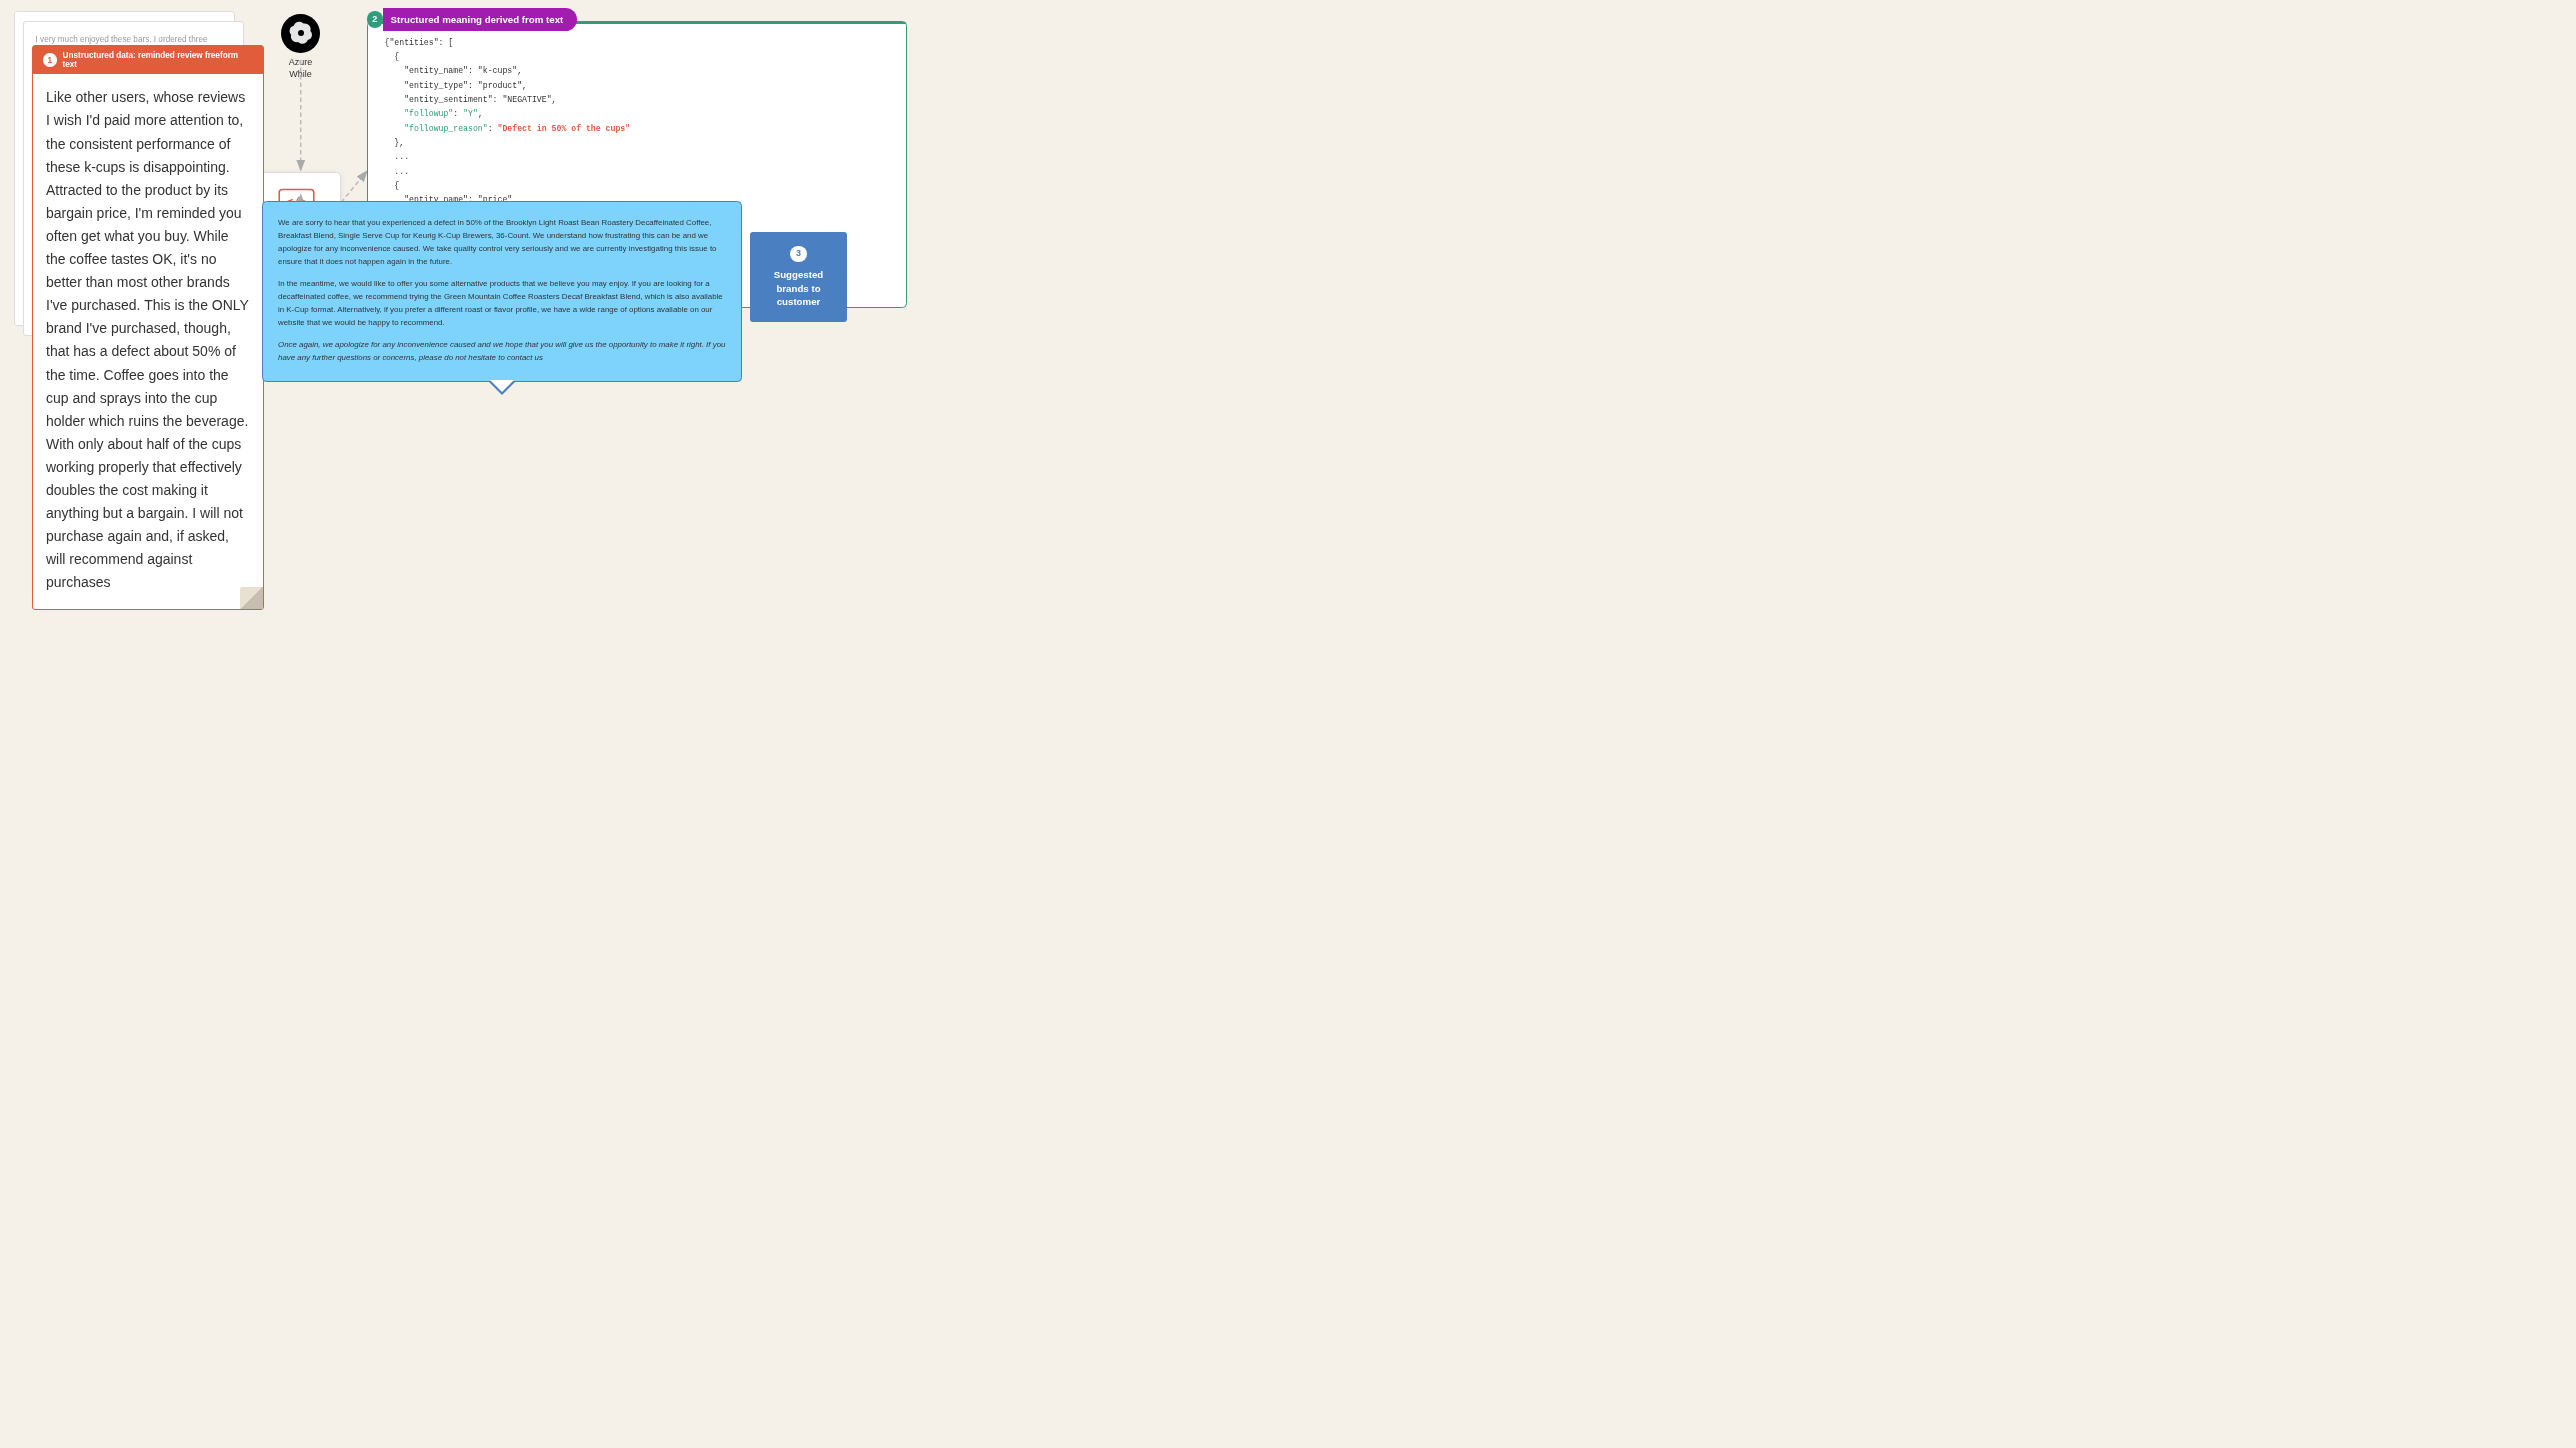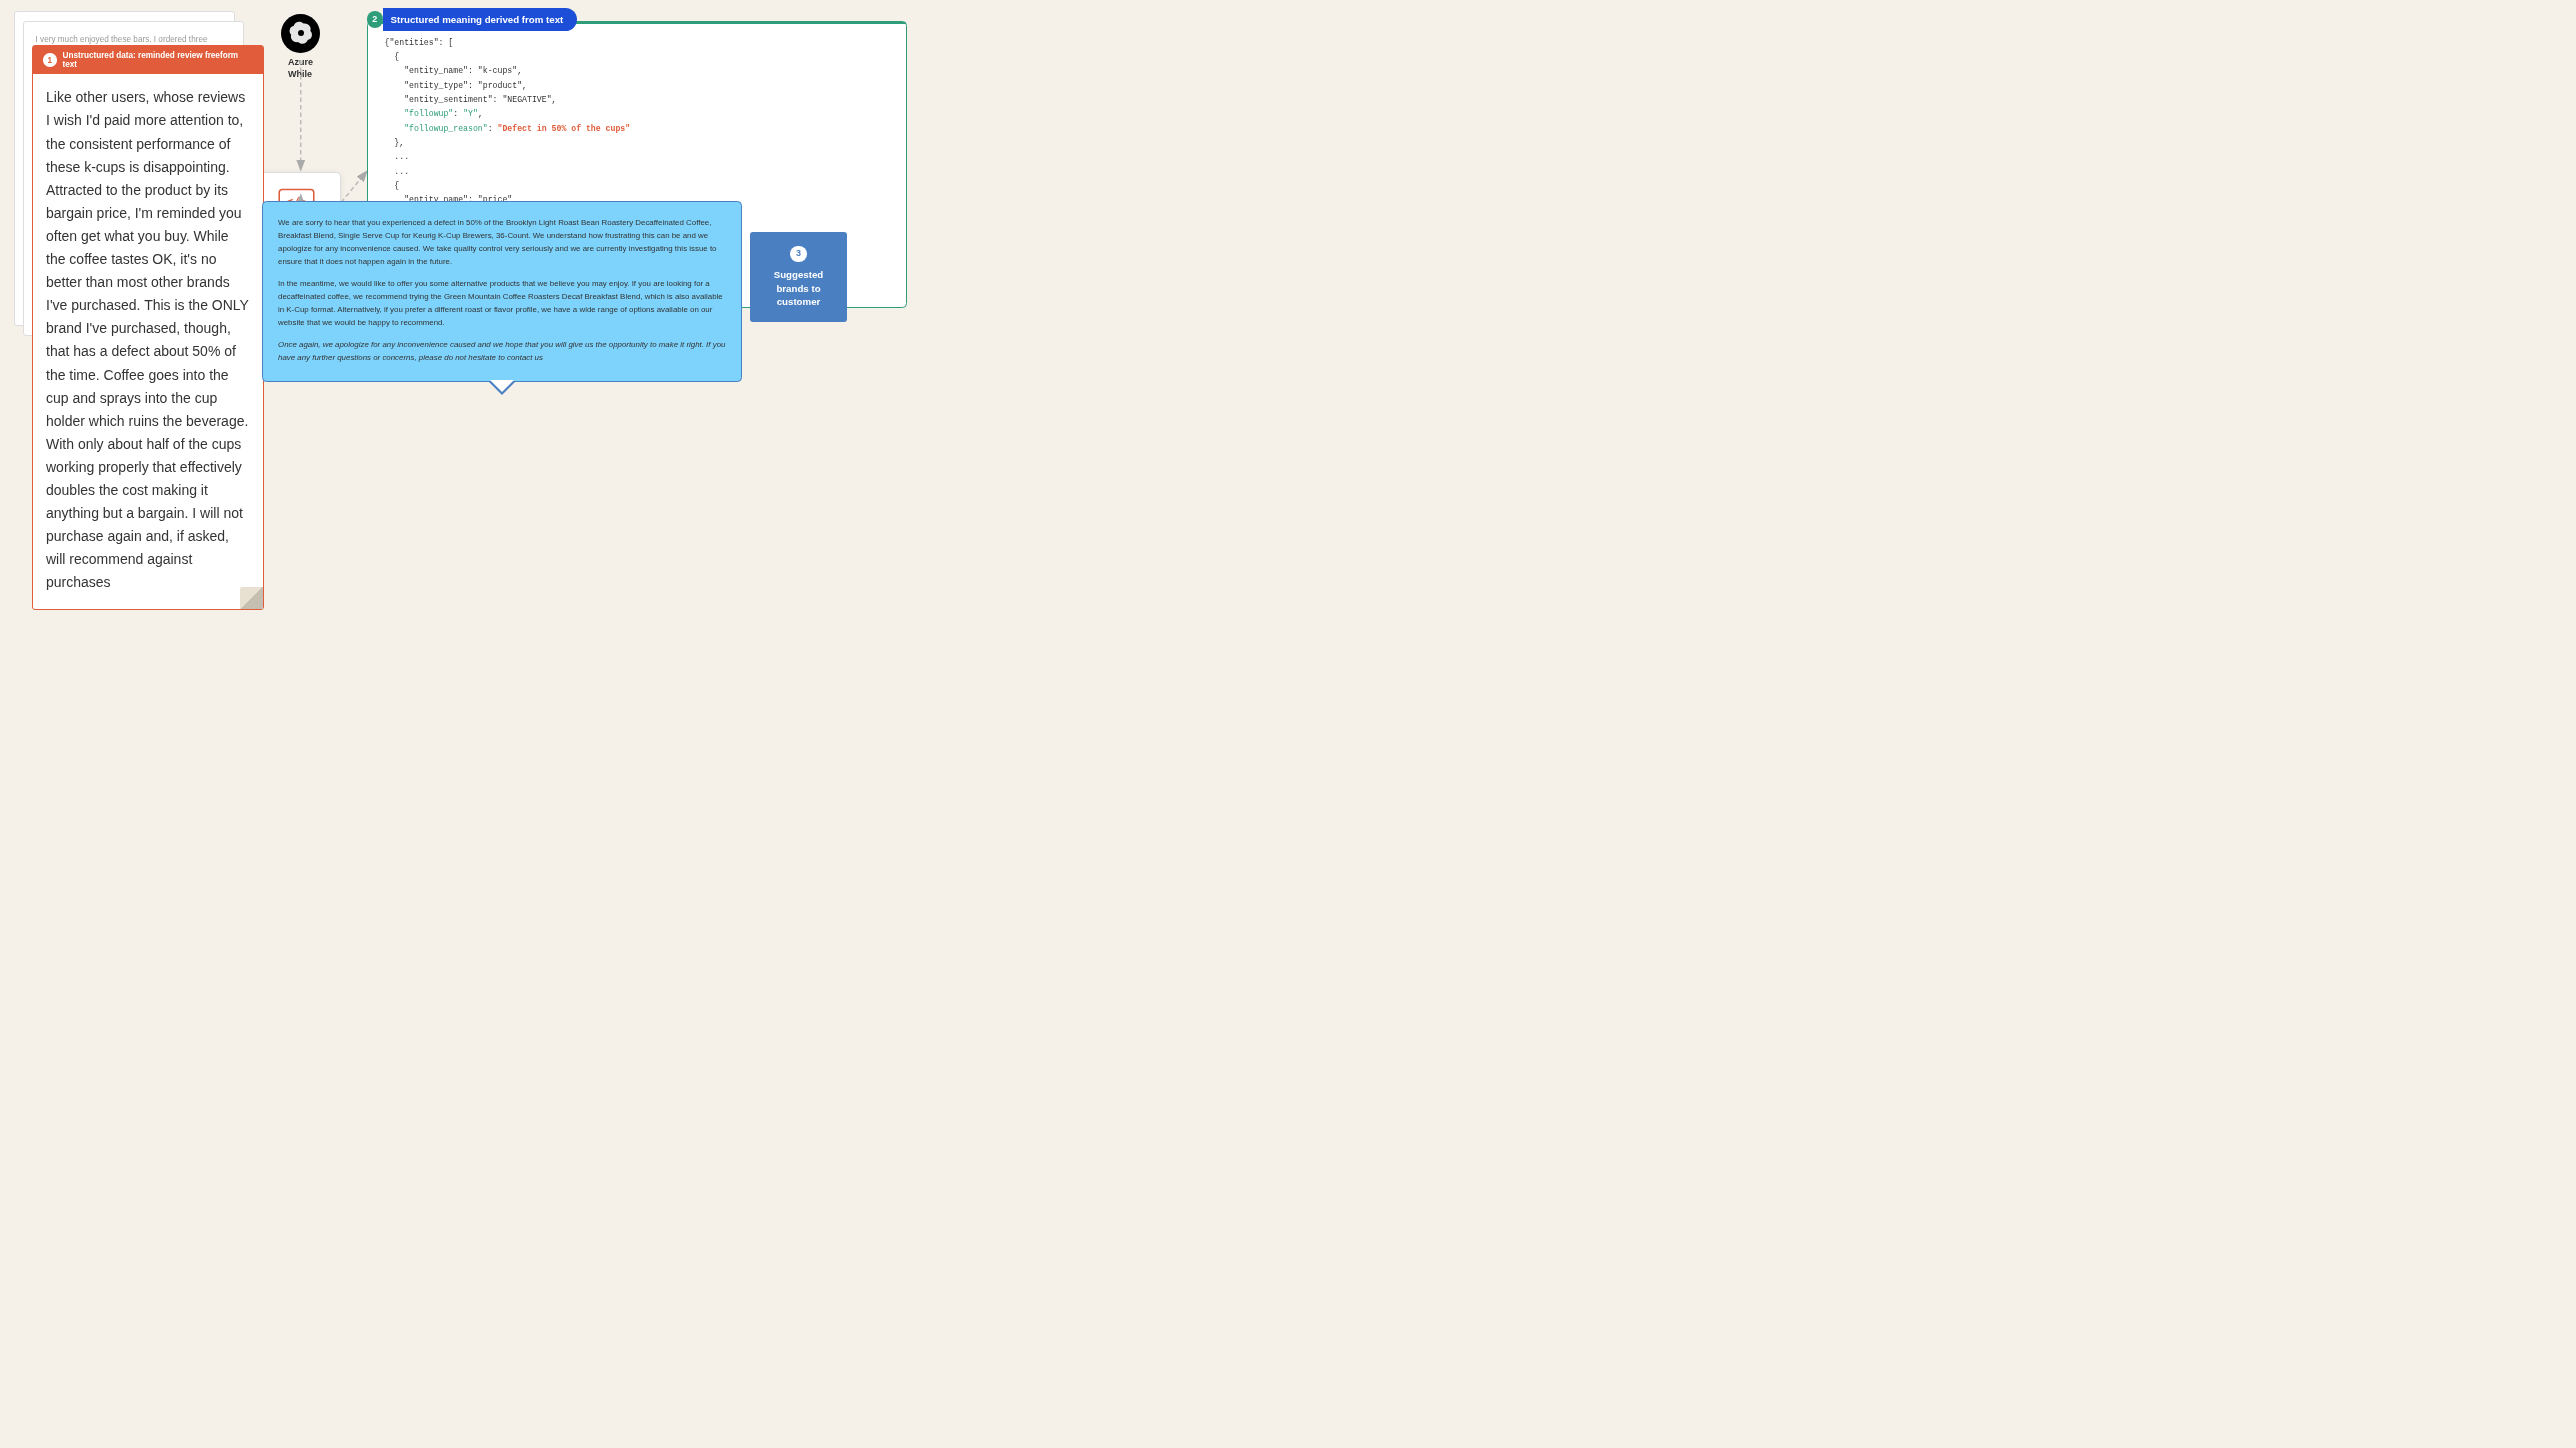--- a/index.html
+++ b/index.html
@@ -117,22 +117,23 @@
       background: #000;
       border-radius: 50%;
       display: flex;
       align-items: center;
       justify-content: center;
     }
 
     .azure-logo-text {
       font-size: 9px;
       color: #333;
+      text-align: center;
       line-height: 1.4;
-      font-weight: 700;
+      font-weight: 400;
     }
 
     
     .databricks-box {
       position: absolute;
       top: 172px;
       left: 251px;
       width: 90px;
       height: 90px;
       background: #fff;
@@ -180,21 +181,21 @@
       color: #fff;
       font-weight: 700;
       font-size: 9px;
       display: flex;
       align-items: center;
       justify-content: center;
       flex-shrink: 0;
     }
 
     .json-card-title {
-      background: #1d4ed8;
+      background: #a21caf;
       color: #fff;
       font-size: 9.7px;
       font-weight: 600;
       padding: 6px 13.5px 6px 7.5px;
       border-radius: 0 15px 15px 0;
     }
 
     .json-card-header-wrapper {
       position: absolute;
       top: -14.2px;

